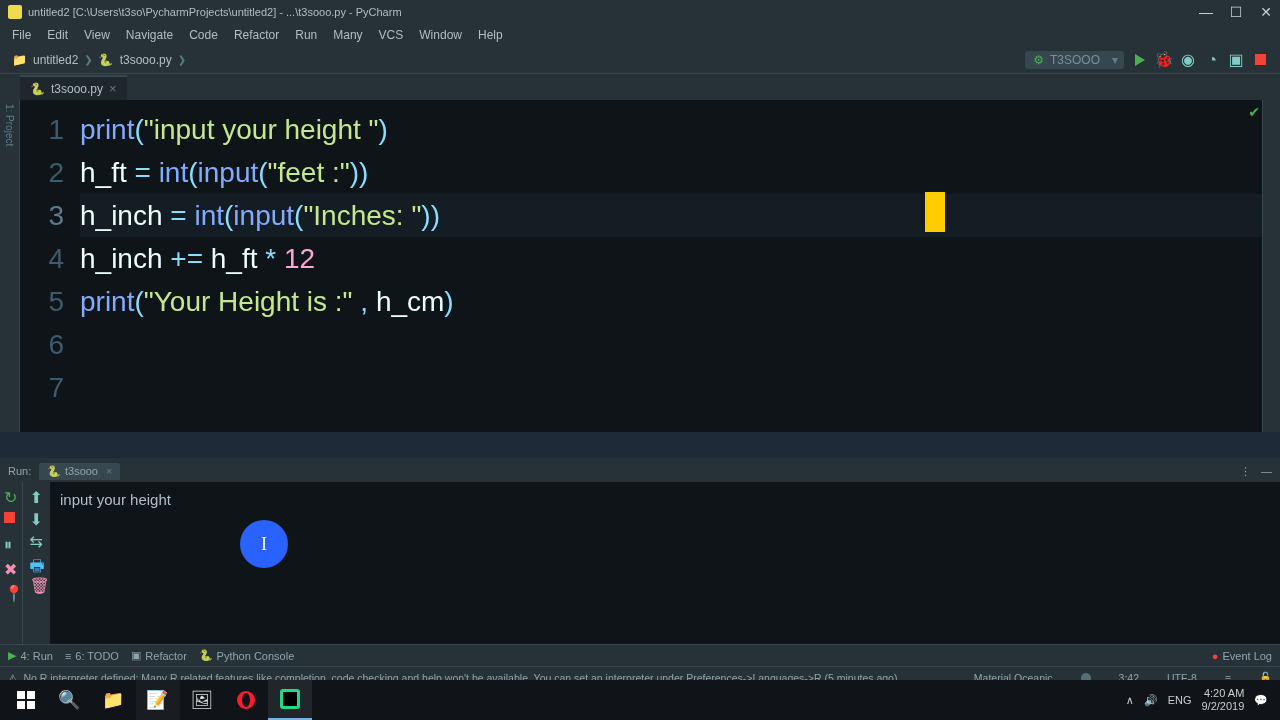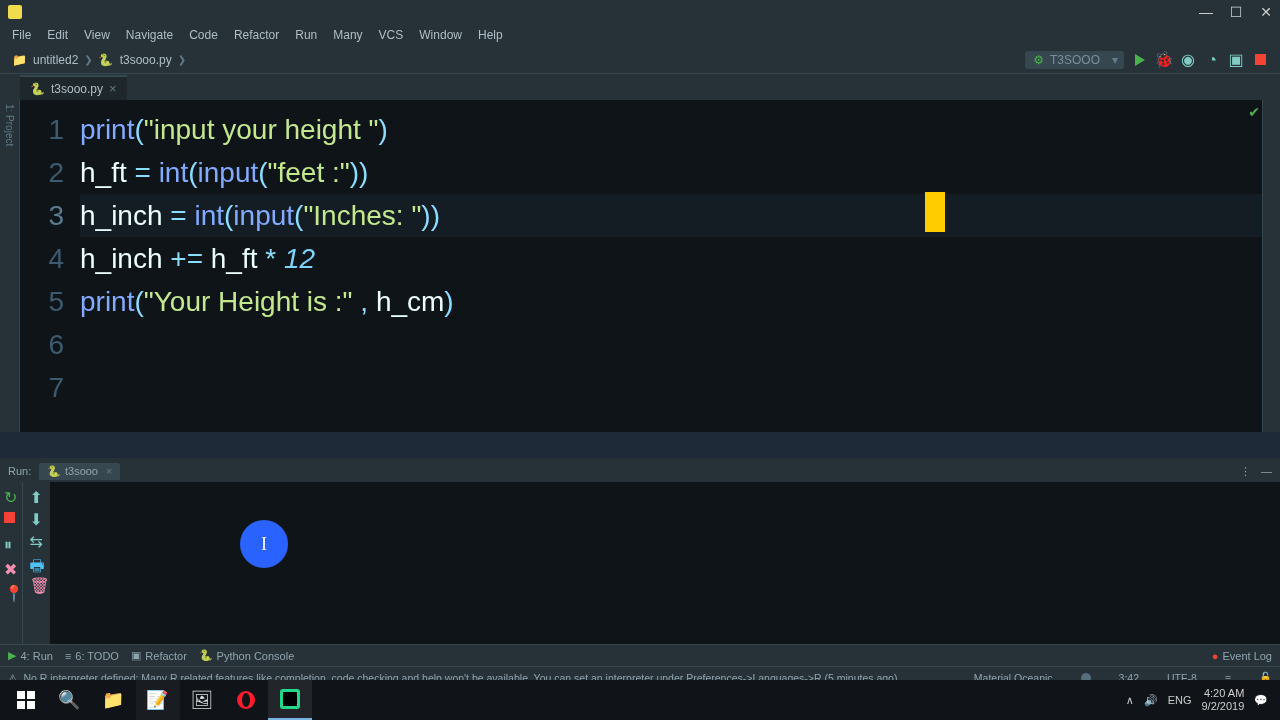--- a/index.html
+++ b/index.html
@@ -35,21 +35,21 @@
 .vtext { writing-mode: vertical-rl; font-size: 10px; color: #607d8b; }
 .right-gutter { width: 18px; background: #263238; border-left: 1px solid #37474f; position:relative;}
 .editor { flex: 1; background: #0f1419; display: flex; position: relative; }
 .gutter { width: 60px; background: #0f1419; text-align: right; padding-right: 16px; font-family: 'Consolas', monospace; font-size: 28px; line-height: 43px; color: #3d5a6e; padding-top: 8px; user-select:none;}
 .gutter .current { color: #5c7a8e; }
 .code { flex: 1; font-family: 'Consolas', monospace; font-size: 28px; line-height: 43px; color: #c0d0e0; padding-top: 8px; position: relative; }
 .code .line { white-space: pre; }
 .line.hl { background: rgba(60,80,100,0.15); }
 .fn { color: #82aaff; }
 .str { color: #c3e88d; }
-.num { color: #7dd3fc; font-style: italic; }
+.num { color: #f9a8d4; }
 .op { color: #89ddff; }
 .id { color: #eeffff; }
 .yellow-cursor { position: absolute; width: 20px; height: 40px; background: #ffcc00; top: 92px; left: 845px; }
 .check { position:absolute; top:4px; right:2px; color:#4caf50; font-size:14px;}
 
 
 .run-panel { background: #0f1419; border-top: 2px solid #263238; margin-top: 26px; }
 .run-header { height: 22px; background: #263238; display: flex; align-items: center; padding: 0 8px; font-size: 11px; color: #90a4ae; }
 .run-header .tabname { background: #37474f; padding: 2px 8px; margin-left: 8px; display: flex; align-items: center; gap: 4px; border-radius: 3px 3px 0 0;}
 .run-header .rh-right { margin-left: auto; display: flex; gap: 10px; }
@@ -75,20 +75,21 @@
 .tray { margin-left: auto; display: flex; align-items: center; gap: 10px; color: #ccc; font-size: 11px; padding-right: 8px; }
 .tray .time { text-align: right; line-height: 13px; }
 
 svg { display: block; }
 </style>
 </head>
 <body>
 
 <div class="titlebar">
   <div class="icon"></div>
+  <span>untitled2 [C:\Users\t3so\PycharmProjects\untitled2] - ...\t3sooo.py - PyCharm</span>
   <div class="controls">
     <div class="ctrl">—</div>
     <div class="ctrl">☐</div>
     <div class="ctrl">✕</div>
   </div>
 </div>
 
 <div class="menubar">
   <span>File</span>
   <span>Edit</span>
@@ -198,20 +199,21 @@
     </div>
     <div class="run-side2">
       <div class="rs-btn" style="color:#80cbc4">⬆</div>
       <div class="rs-btn" style="color:#80cbc4">⬇</div>
       <div class="rs-btn" style="color:#80cbc4">⇆</div>
       <div class="rs-btn" style="color:#4fc3f7">🖶</div>
       <div class="rs-btn" style="color:#f48fb1">🗑</div>
     </div>
     <div class="console" id="console">
       <div class="cursor-ring">I</div>
+        <div>input your height </div>
       </div>
   </div>
 </div>
 
 <div class="tool-window-bar">
   <div class="twb-item">
       <span style="color:#4caf50">▶</span>
       <span>4: Run</span>
     </div>
   <div class="twb-item">

